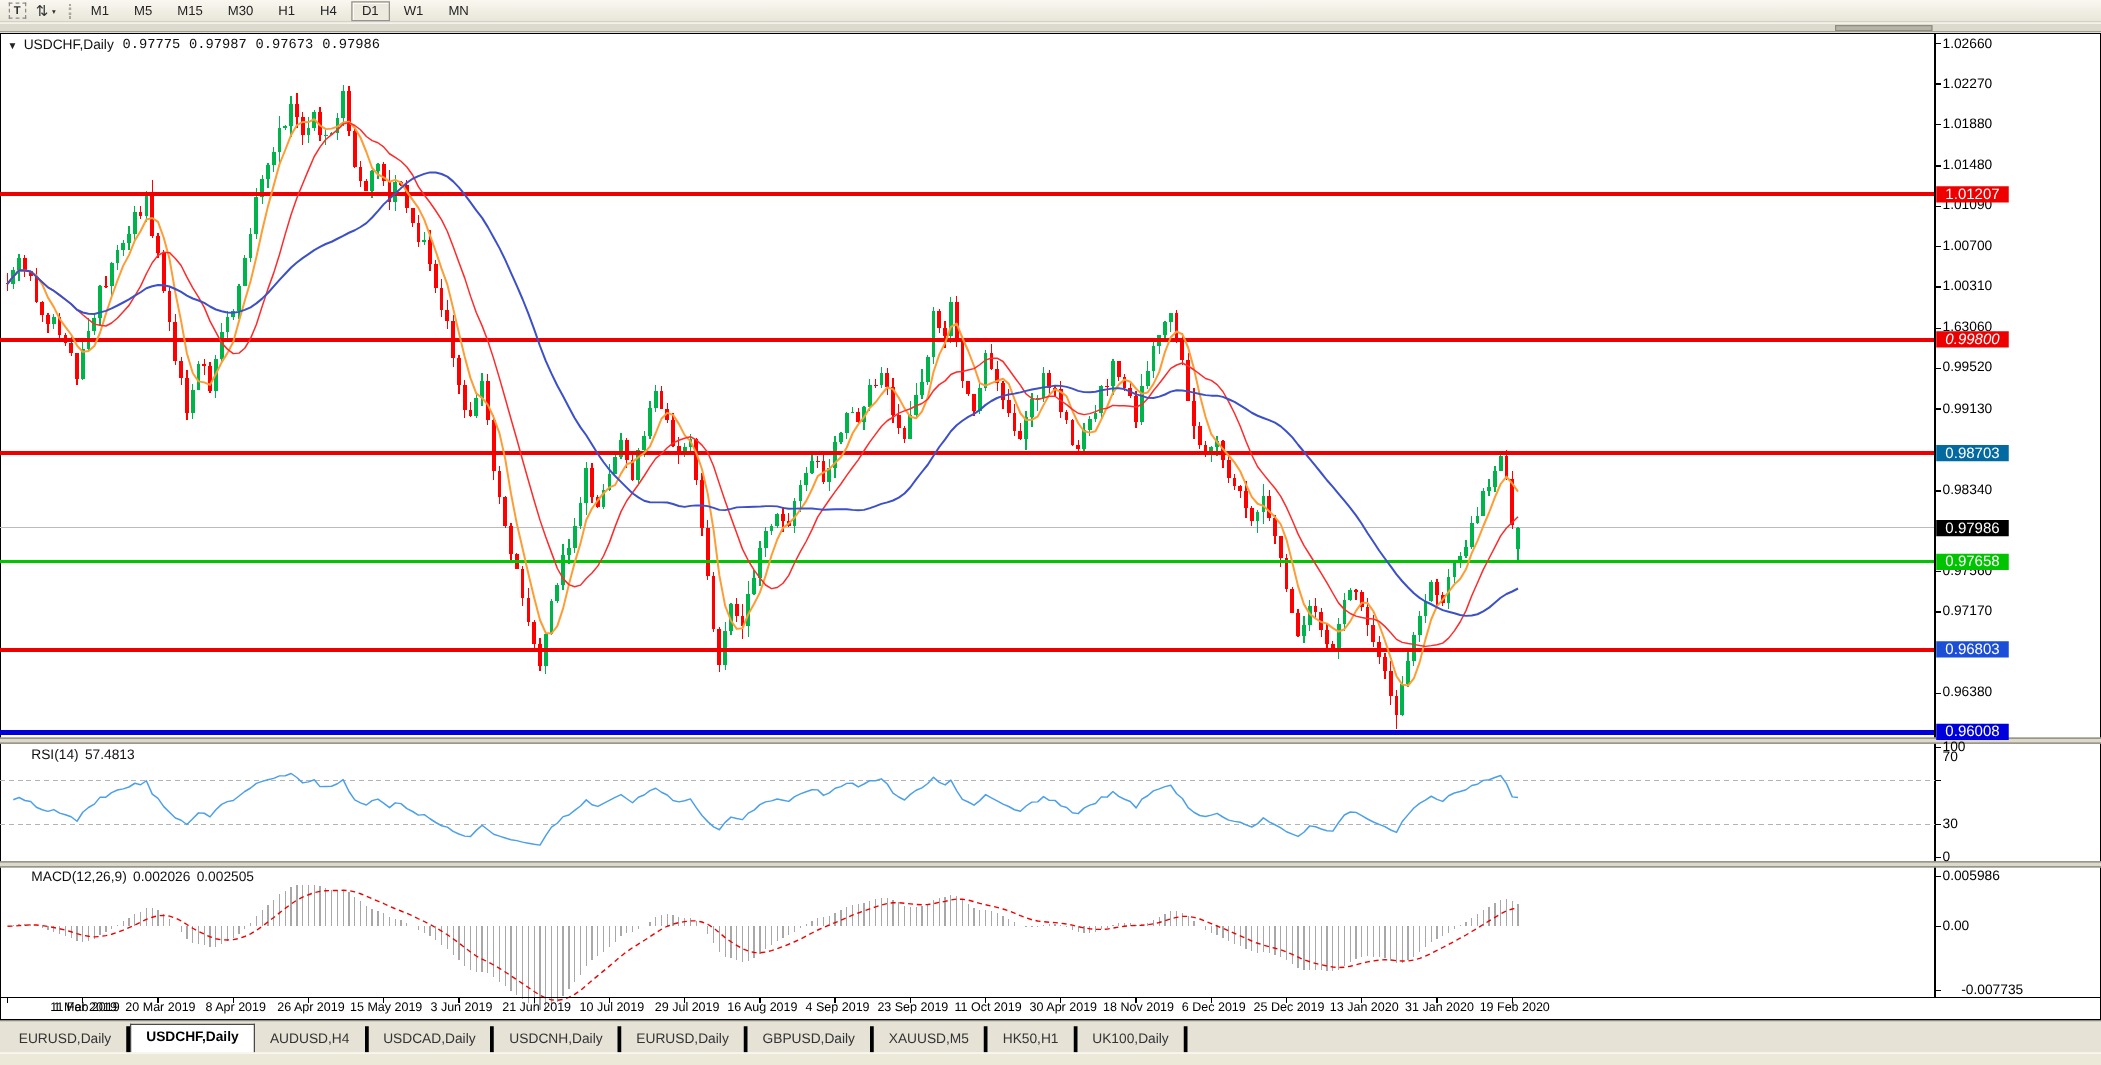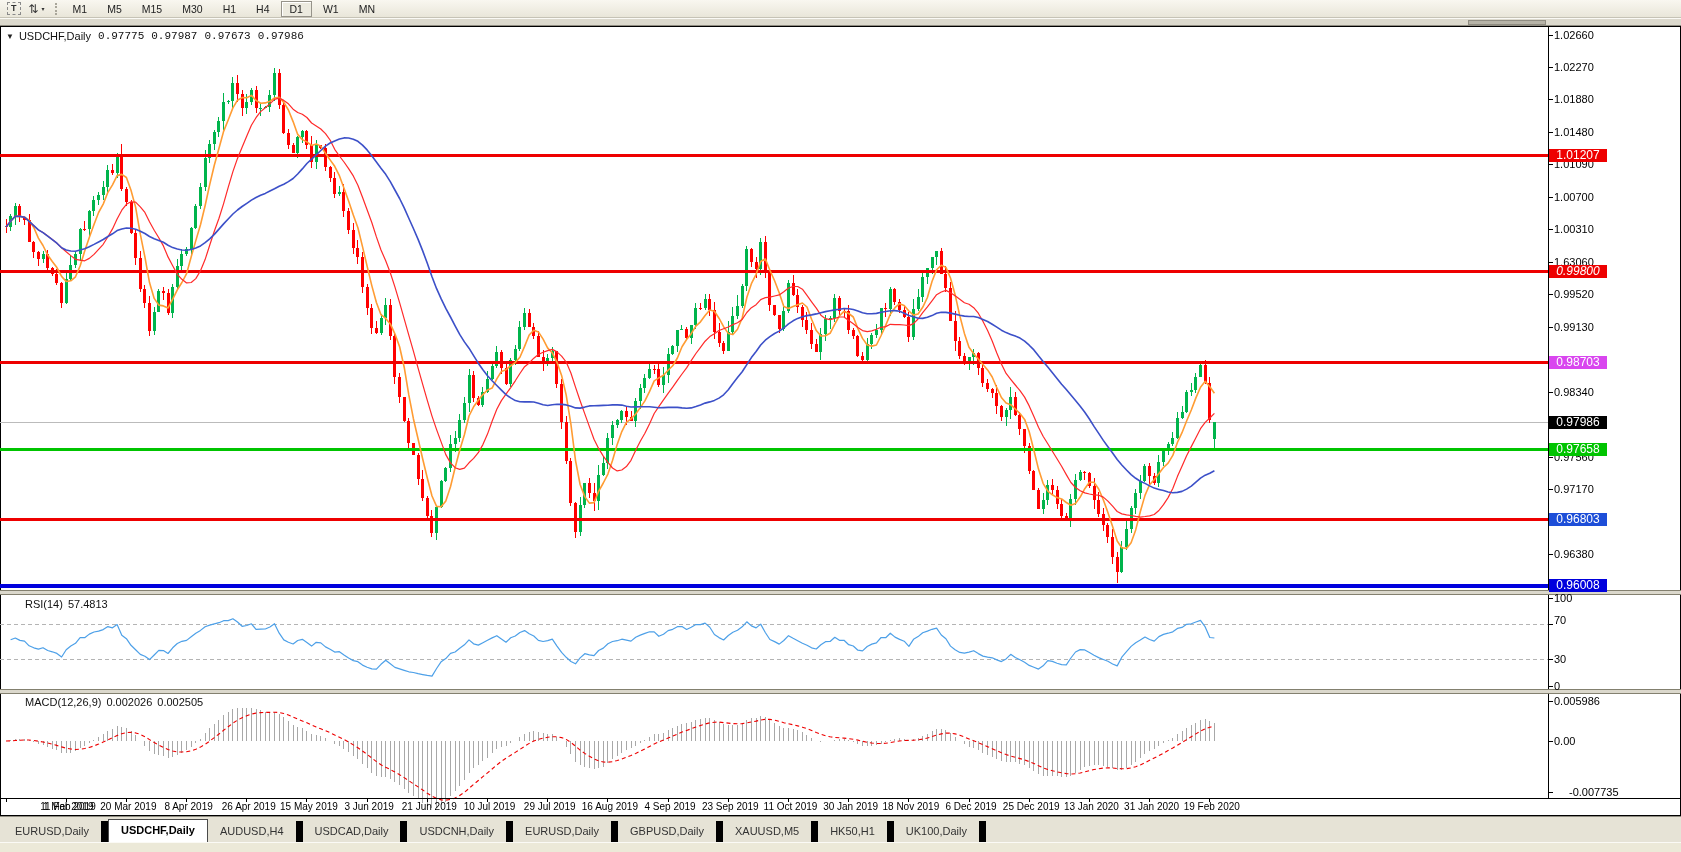--- a/index.html
+++ b/index.html
@@ -41,21 +41,21 @@
   .sep{position:absolute;left:0;width:1681px;height:5px;box-sizing:border-box;background:#dbd8cc;
        border-top:1px solid #83806f;border-bottom:1px solid #83806f;z-index:4;}
   .pane-label{position:absolute;font-size:11px;color:#111;z-index:5;display:flex;margin-left:20px;}
   .pane-label span{margin-right:5px;}
   .date-label{position:absolute;top:775px;width:64px;font-size:10px;color:#000;
               text-align:center;white-space:nowrap;z-index:5;}
 
   
   .tabbar{position:absolute;top:816px;left:0;width:100%;height:26px;box-sizing:border-box;
           background:#e6e3d6;border-top:1px solid #8f8c81;display:flex;align-items:flex-end;padding-left:3px;}
-  .tab{font-size:11px;color:#333;padding:4px 12px 5px;border-right:7px solid #000000;white-space:nowrap;}
+  .tab{font-size:11px;color:#333;padding:4px 12px 5px;border-right:3px solid #000000;white-space:nowrap;}
   .tab.active{background:#fff;border:1px solid #4a4a4a;border-bottom:none;font-weight:bold;color:#000;
               padding:4px 12px 6px;}
   .statusbar{position:absolute;top:842px;left:0;width:100%;height:10px;background:#ece9d8;
              border-top:1px solid #fbfaf5;}
 </style>
 </head>
 <body>
 
 <div class="app">
 
@@ -964,47 +964,47 @@
       <div class="plabel" style="top: 197.085px;">1.00310</div>
       <div class="plabel" style="top: 230.206px;">1.63060</div>
       <div class="plabel" style="top: 262.498px;">0.99520</div>
       <div class="plabel" style="top: 294.791px;">0.99130</div>
       <div class="plabel" style="top: 360.205px;">0.98340</div>
       <div class="plabel" style="top: 424.79px;">0.97560</div>
       <div class="plabel" style="top: 457.083px;">0.97170</div>
       <div class="plabel" style="top: 522.497px;">0.96380</div>
       <div class="badge" style="top: 122.811px; background: rgb(238, 0, 0);">1.01207</div>
       <div class="badge" style="top: 239.314px; background: rgb(238, 0, 0); font-style: italic;">0.99800</div>
-      <div class="badge" style="top: 330.148px; background: #d946ef;">0.98703</div>
+      <div class="badge" style="top: 330.148px; background: #0369a1;">0.98703</div>
       <div class="badge" style="top: 389.517px; background: rgb(0, 0, 0);">0.97986</div>
       <div class="badge" style="top: 416.676px; background: rgb(0, 196, 0);">0.97658</div>
       <div class="badge" style="top: 487.471px; background: #1d4ed8;">0.96803</div>
       <div class="badge" style="top: 553.299px; background: rgb(0, 0, 221);">0.96008</div>
       <div class="plabel" style="top: 565.5px;">100</div>
-      <div class="plabel" style="top: 588px;">70</div>
+      <div class="plabel" style="top: 574px;">70</div>
       <div class="plabel" style="top: 627.1px;">30</div>
       <div class="plabel" style="top: 653.5px;">0</div>
       <div class="plabel" style="top: 668.502px;">0.005986</div>
       <div class="plabel" style="top: 708.5px;">0.00</div>
       <div class="plabel" style="top: 760.185px; margin-left: 15px;">-0.007735</div>
       <div class="date-label" style="top: 775px; left: 2px; padding-left: 34px;">11 Feb 2019</div>
       <div class="date-label" style="top: 775px; left: 36.19px;">1 Mar 2019</div>
       <div class="date-label" style="top: 775px; left: 96.38px;">20 Mar 2019</div>
       <div class="date-label" style="top: 775px; left: 156.57px;">8 Apr 2019</div>
       <div class="date-label" style="top: 775px; left: 216.76px;">26 Apr 2019</div>
       <div class="date-label" style="top: 775px; left: 276.95px;">15 May 2019</div>
       <div class="date-label" style="top: 775px; left: 337.14px;">3 Jun 2019</div>
       <div class="date-label" style="top: 775px; left: 397.33px;">21 Jun 2019</div>
       <div class="date-label" style="top: 775px; left: 457.52px;">10 Jul 2019</div>
       <div class="date-label" style="top: 775px; left: 517.71px;">29 Jul 2019</div>
       <div class="date-label" style="top: 775px; left: 577.9px;">16 Aug 2019</div>
       <div class="date-label" style="top: 775px; left: 638.09px;">4 Sep 2019</div>
       <div class="date-label" style="top: 775px; left: 698.28px;">23 Sep 2019</div>
       <div class="date-label" style="top: 775px; left: 758.47px;">11 Oct 2019</div>
-      <div class="date-label" style="top: 775px; left: 818.66px;">30 Jan 2019</div>
+      <div class="date-label" style="top: 775px; left: 818.66px;">30 Apr 2019</div>
       <div class="date-label" style="top: 775px; left: 878.85px;">18 Nov 2019</div>
       <div class="date-label" style="top: 775px; left: 939.04px;">6 Dec 2019</div>
       <div class="date-label" style="top: 775px; left: 999.23px;">25 Dec 2019</div>
       <div class="date-label" style="top: 775px; left: 1059.42px;">13 Jan 2020</div>
       <div class="date-label" style="top: 775px; left: 1119.61px;">31 Jan 2020</div>
       <div class="date-label" style="top: 775px; left: 1179.8px;">19 Feb 2020</div>
     </div>
 
   <div class="tabbar" id="tabbar">
       <div class="tab">EURUSD,Daily</div>

